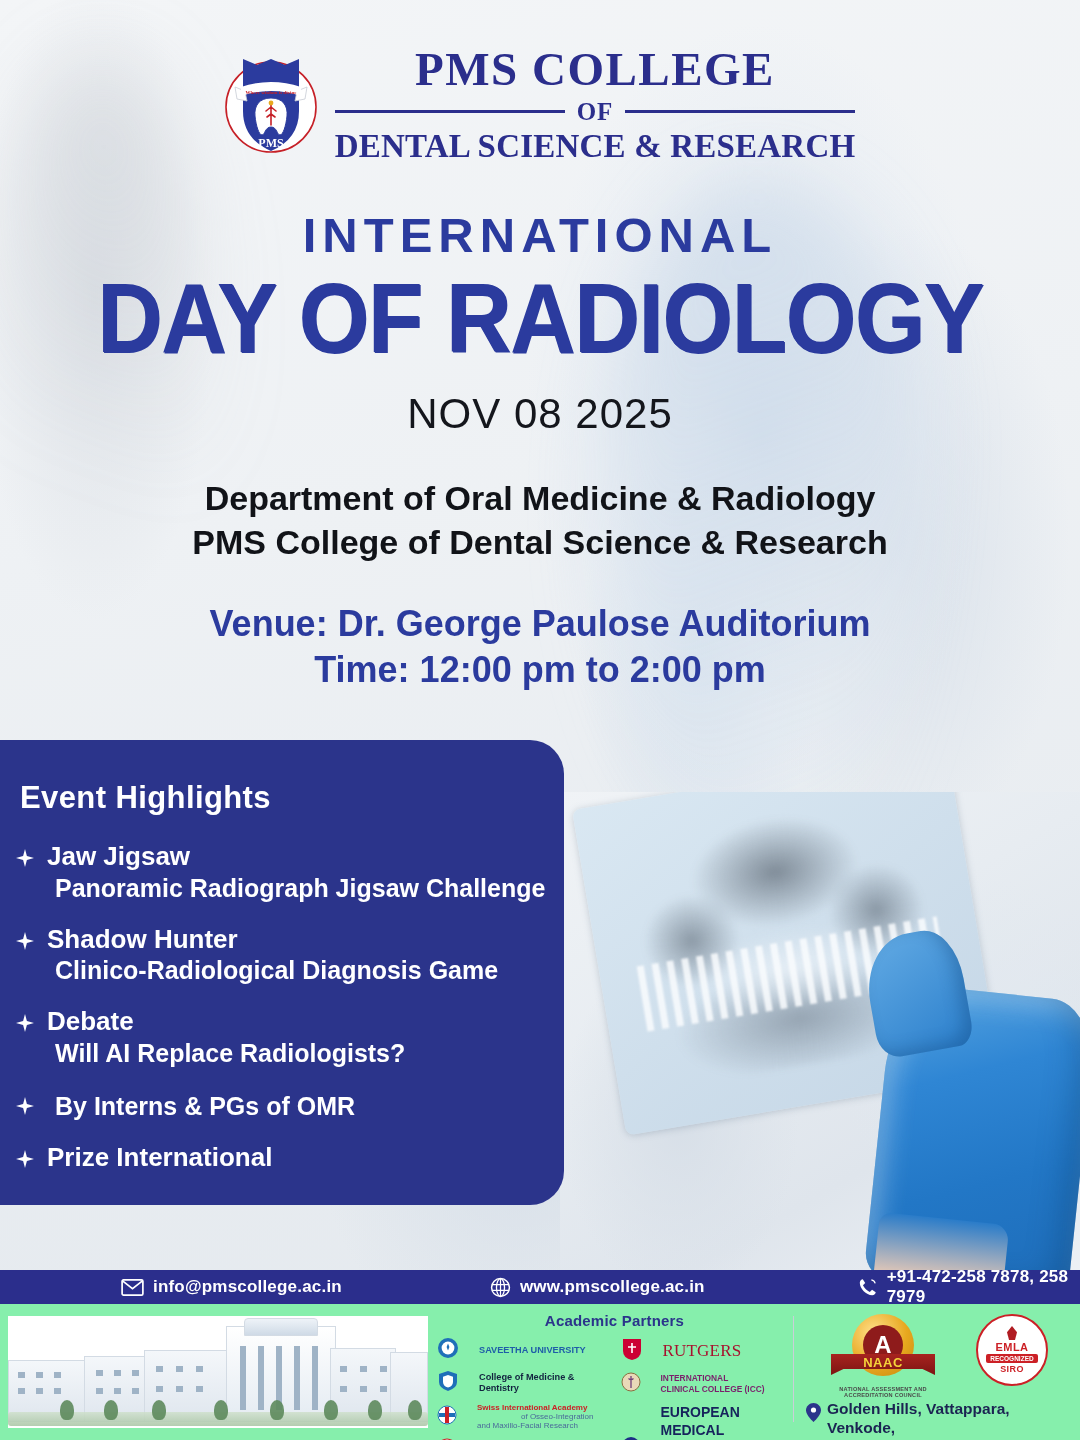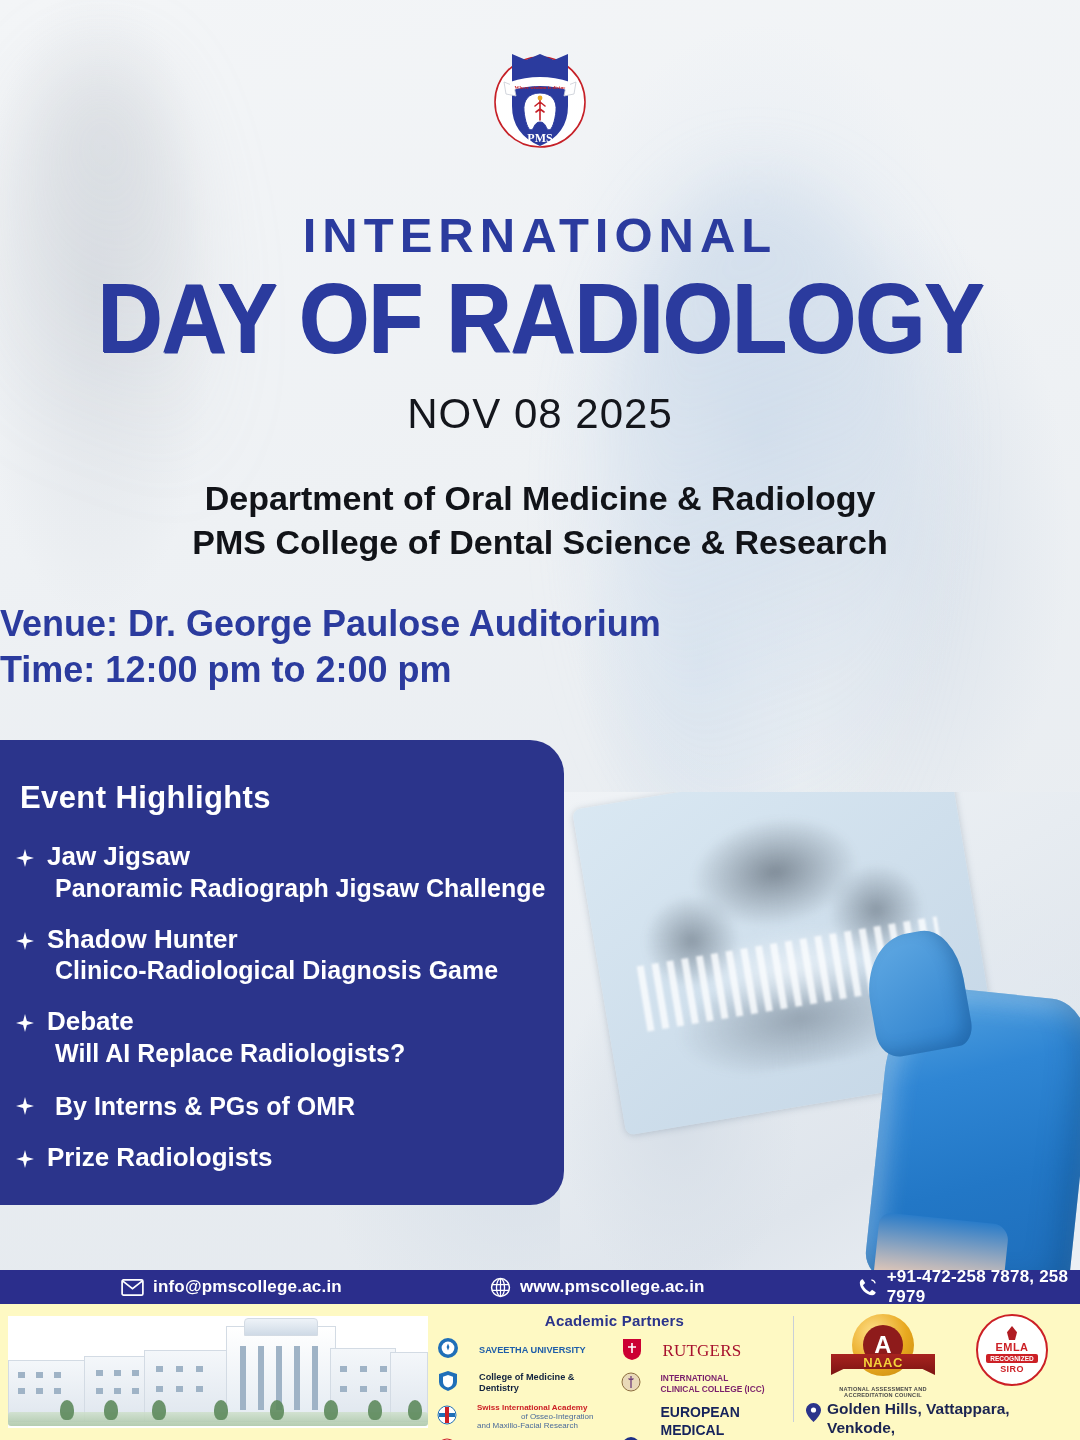--- a/index.html
+++ b/index.html
@@ -66,21 +66,21 @@
   }
   .t-date {
     position:absolute; top:390px; left:0; width:1080px; text-align:center;
     font-size:42px; color:#14161c; letter-spacing:1px;
   }
   .t-dept {
     position:absolute; top:476px; left:0; width:1080px; text-align:center;
     font-size:34px; font-weight:bold; color:#111318; line-height:1.30;
   }
   .t-venue {
-    position:absolute; top:601px; left:0; width:1080px; text-align:left;
+    position:absolute; top:601px; left:0; width:1080px; text-align:center;
     font-size:36px; font-weight:bold; color:#2B3B9E; line-height:1.28;
   }
 
   
   .panel {
     position:absolute; left:-14px; top:740px; width:578px; height:465px;
     background:#2B348B; border-radius:0 34px 34px 0;
     padding:40px 0 0 30px; color:#ffffff;
   }
   .panel-title { font-size:31px; font-weight:bold; letter-spacing:0.4px; margin-left:4px; }
@@ -150,21 +150,21 @@
     position:absolute; left:0; top:1270px; width:1080px; height:34px;
     background:#2B2E8C; display:flex; align-items:center; color:#ffffff;
   }
   .cb-item { display:flex; align-items:center; gap:9px; font-size:17px; font-weight:bold; letter-spacing:0.2px; }
   .cb-1 { margin-left:92px;padding-left:29px; }
   .cb-2 { margin-left:148px; }
   .cb-3 { margin-left:152px; }
   .cb-item svg { display:block; }
 
   
-  .footer { position:absolute; left:0; top:1304px; width:1080px; height:136px; background:#fef9c3; }
+  .footer { position:absolute; left:0; top:1304px; width:1080px; height:136px; background:#86efac; }
 
   
   .campus { position:absolute; left:8px; top:12px; width:420px; height:112px; }
   .cam-sky { position:absolute; inset:0; background:#ffffff; }
   .cam-b { position:absolute; background:linear-gradient(180deg,#f4f7fa,#dfe6ee); border:1px solid #d3dbe4; }
   .cam-win { position:absolute; background:#9fb3c6; }
   .cam-green { position:absolute; bottom:2px; left:0; width:420px; height:14px;
     background:linear-gradient(180deg,#cfe0cc,#a8c4a3); border-radius:3px; opacity:.85; }
   .cam-tree { position:absolute; bottom:8px; width:14px; height:20px; background:#5d8a5c; border-radius:50% 50% 40% 40%; opacity:.9;}
 
@@ -234,20 +234,29 @@
         <path d="M46 47 C34 47 29 55 30 65 C31 75 34 84 37 84 C40 84 40 76 46 76 C52 76 52 84 55 84 C58 84 61 75 62 65 C63 55 58 47 46 47 Z" fill="#ffffff" stroke="#2B3B9E" stroke-width="1"></path>
         <path d="M46 52 L46 74 M46 56 L41 60 M46 56 L51 60 M46 63 L42 66 M46 63 L50 66" stroke="#c62027" stroke-width="1.6" fill="none" stroke-linecap="round"></path>
         <circle cx="46" cy="52" r="2.4" fill="#e8a81f"></circle>
         <text x="46" y="96" font-family="Liberation Serif, serif" font-size="12" fill="#ffffff" text-anchor="middle" font-weight="bold">PMS</text>
         <path id="ringp" d="M46 103 A47 47 0 1 1 46 103" fill="none"></path>
         <text font-family="Liberation Sans, sans-serif" font-size="5.3" fill="#c62027" font-weight="bold" letter-spacing="0.6">
           <textPath href="#ringp" startOffset="27%">COLLEGE OF DENTAL SCIENCE &amp; RESEARCH</textPath>
         </text>
       </svg>
     </div>
+    <div class="logo-text">
+      <div class="logo-l1">PMS COLLEGE</div>
+      <div class="logo-mid">
+        <span class="logo-rule"></span>
+        <span class="logo-of">OF</span>
+        <span class="logo-rule"></span>
+      </div>
+      <div class="logo-l3">DENTAL SCIENCE &amp; RESEARCH</div>
+    </div>
   </div>
 
   <div class="t-intl">INTERNATIONAL</div>
   <div class="t-main">DAY OF RADIOLOGY</div>
   <div class="t-date">NOV 08 2025</div>
 
   <div class="t-dept">
     <div>Department of Oral Medicine &amp; Radiology</div>
     <div>PMS College of Dental Science &amp; Research</div>
   </div>
@@ -315,21 +324,21 @@
         </span>
       </div>
 
       <div class="hl">
         <span class="spark">
           <svg viewBox="0 0 20 20" width="18" height="18">
               <path d="M10 0 L12.1 7.9 L20 10 L12.1 12.1 L10 20 L7.9 12.1 L0 10 L7.9 7.9 Z" fill="currentColor"></path>
             </svg>
         </span>
         <span>
-          <span class="hl-title">Prize Radiologists</span>
+          <span class="hl-title">Prize International</span>
         </span>
       </div>
 
     </div>
   </div>
 
   <div class="contactbar">
     <div class="cb-item cb-1">
       <span>
         <svg viewBox="0 0 24 18" width="23" height="17">

